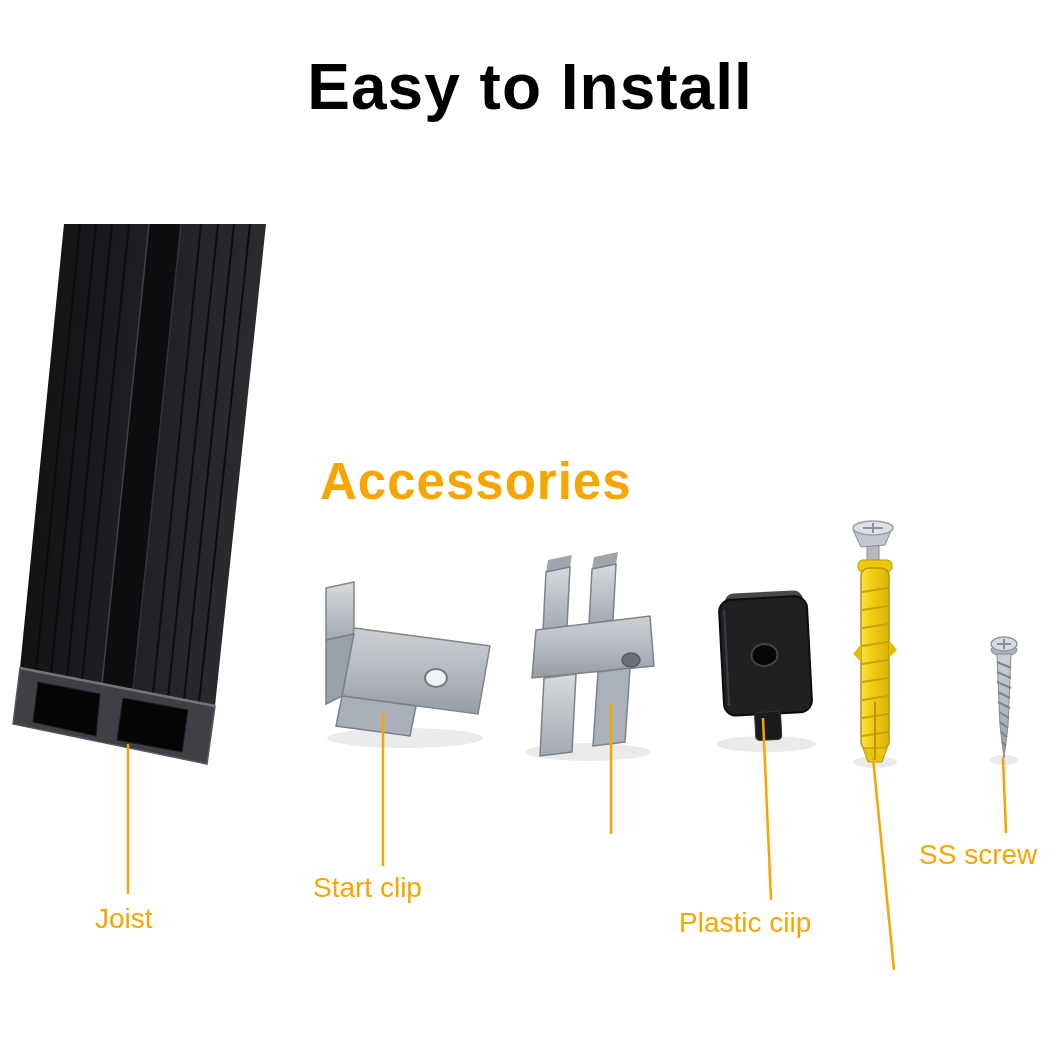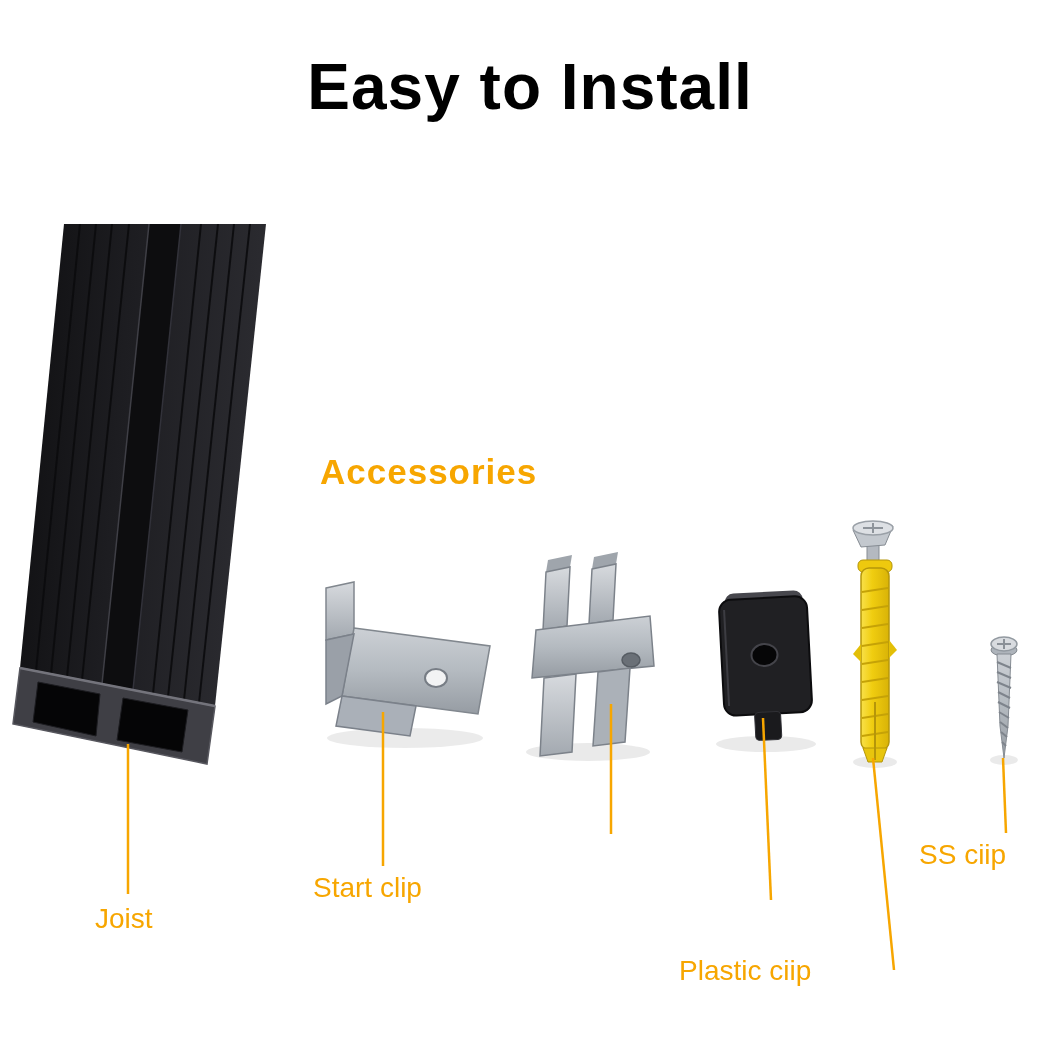--- a/index.html
+++ b/index.html
@@ -33,21 +33,21 @@
     text-align: center;
     font-size: 29px;
     font-weight: 400;
     color: #58595B;
     letter-spacing: 0.5px;
   }
 
   .accessories-heading {
     position: absolute;
     top: 452px; left: 320px;
-    font-size: 35px;
+    font-size: 51px;
     font-weight: 600;
     color: #F7A600;
     letter-spacing: 1px;
   }
 
   .product-art {
     position: absolute;
     top: 0; left: 0;
     width: 1060px;
     height: 1056px;
@@ -56,21 +56,21 @@
   .part-label {
     position: absolute;
     font-size: 28px;
     font-weight: 500;
     color: #F7A600;
     white-space: nowrap;
   }
   .label-joist     { left: 95px;  top: 903px; }
   .label-start     { left: 313px; top: 872px; }
   .label-stainless { left: 521px; top: 839px; }
-  .label-plastic   { left: 679px; top: 955px; }
+  .label-plastic   { left: 679px; top: 907px; }
   .label-expansion { left: 762px; top: 977px; }
   .label-ss        { left: 919px; top: 839px; }
 </style>
 </head>
 <body>
 
 <div class="canvas">
 
   <h1 class="page-title">Easy to Install</h1>
   <h2 class="accessories-heading">Accessories</h2>
@@ -199,15 +199,15 @@
       <line x1="611" y1="704" x2="611" y2="834"></line>
       <line x1="763" y1="718" x2="771" y2="900"></line>
       <line x1="873" y1="758" x2="894" y2="970"></line>
       <line x1="1003" y1="758" x2="1006" y2="833"></line>
     </g>
   </svg>
 
   <div class="part-label label-joist">Joist</div>
   <div class="part-label label-start">Start clip</div>
   <div class="part-label label-plastic">Plastic ciip</div>
-  <div class="part-label label-ss">SS ciip</div>
+  <div class="part-label label-ss">SS screw</div>
 
 </div>
 
 </body></html>

